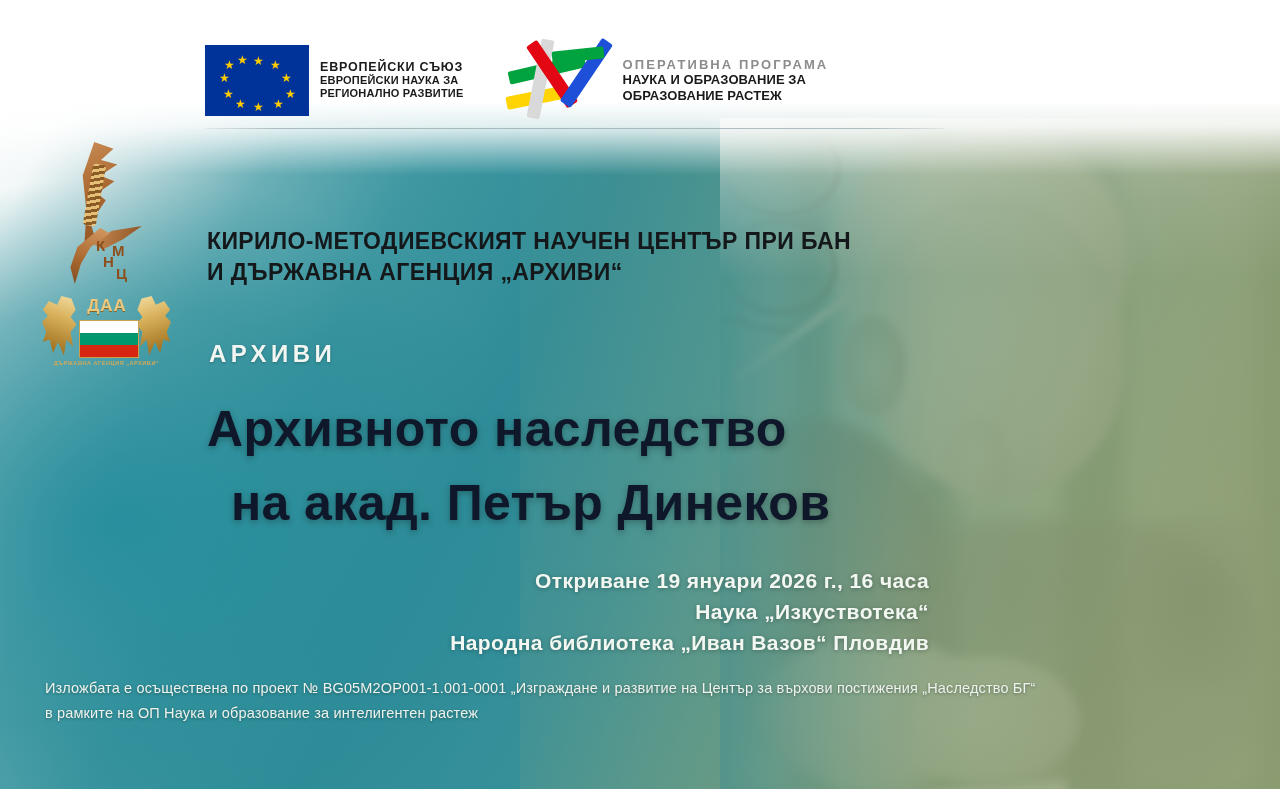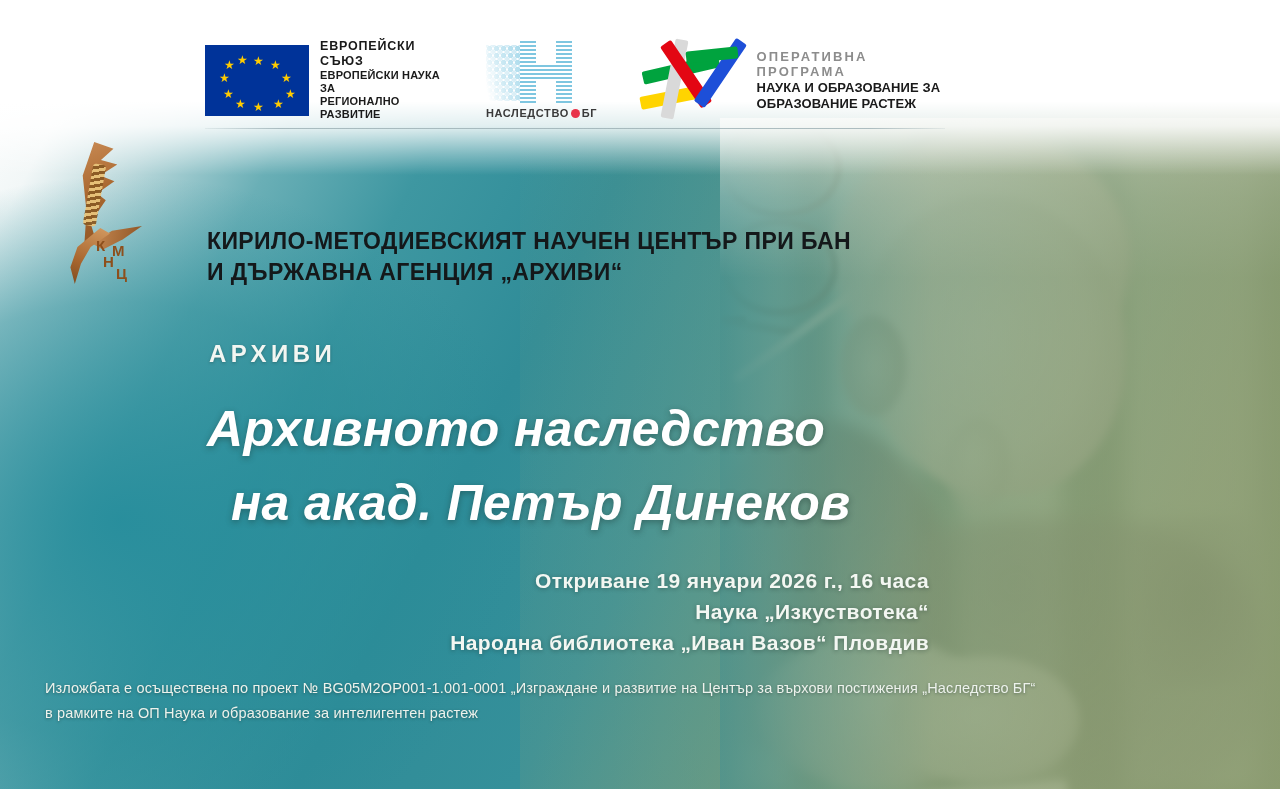--- a/index.html
+++ b/index.html
@@ -285,24 +285,23 @@
     color:#14181a;font-weight:700;font-size:23px;line-height:31px;
     letter-spacing:.4px;
   }
   .kicker{
     position:absolute;left:209px;top:340px;
     color:#f2f6f2;font-weight:700;font-size:24px;letter-spacing:4.5px;
     text-shadow:0 1px 3px rgba(30,50,45,.35);
   }
   .title{
     position:absolute;left:207px;top:392px;width:800px;
-    color:#ffffff;font-size:50px;line-height:74px;font-weight:700;
+    color:#0f172a;font-size:50px;line-height:74px;font-weight:700;
     letter-spacing:.4px;
     text-shadow:0 2px 6px rgba(25,45,40,.42);
-    font-style:italic;
   }
   .title .t-line{display:block;}
   .title .t-line.indent{margin-left:24px;}
 
   .details{
     position:absolute;left:209px;top:565px;width:720px;
     color:#f3f7f2;font-weight:700;font-size:21px;line-height:31px;
     letter-spacing:.4px;
     text-shadow:0 1px 4px rgba(25,45,40,.4);
     text-align:right;
@@ -363,31 +362,20 @@
         <span class="eu-star" style="left:32px;top:9px;">★</span>
         <span class="eu-star" style="left:46px;top:26px;opacity:0;">★</span>
       </div>
       <div class="eu-text">
         <div class="l1">ЕВРОПЕЙСКИ СЪЮЗ</div>
         <div class="l2">ЕВРОПЕЙСКИ НАУКА ЗА</div>
         <div class="l3">РЕГИОНАЛНО РАЗВИТИЕ</div>
       </div>
     </div>
 
-    <div class="logo-nasledstvo">
-      <div class="nas-mark">
-        <div class="nas-dots"></div>
-        <div class="nas-h"></div>
-      </div>
-      <div class="nas-word">
-        <span>НАСЛЕДСТВО</span>
-        <span class="nas-dot"></span>
-        <span>БГ</span>
-      </div>
-    </div>
 
     <div class="logo-op">
       <div class="op-mark">
         <div class="rib" style="left:4px;top:22px;width:78px;height:13px;background:#00a33e;transform:rotate(-13deg);"></div>
         <div class="rib" style="left:14px;top:46px;width:70px;height:13px;background:#00a33e;transform:rotate(-11deg);opacity:0;"></div>
         <div class="rib" style="left:2px;top:50px;width:62px;height:13px;background:#ffd400;transform:rotate(-11deg);"></div>
         <div class="rib" style="left:30px;top:-2px;width:13px;height:80px;background:#d9d9d9;transform:rotate(11deg);"></div>
         <div class="rib" style="left:22px;top:6px;width:13px;height:74px;background:#e30613;transform:rotate(-34deg);transform-origin:top left;"></div>
         <div class="rib" style="left:96px;top:4px;width:13px;height:76px;background:#1d4fd8;transform:rotate(34deg);transform-origin:top right;"></div>
         <div class="rib" style="left:48px;top:8px;width:52px;height:12px;background:#00a33e;transform:rotate(-6deg);"></div>
@@ -407,20 +395,27 @@
     <div class="quill-feather2"></div>
     <div class="quill-tip"></div>
     <div class="kmnc-letters">
       <span class="kl1">К</span>
       <span class="kl2">М</span>
       <span class="kl3">Н</span>
       <span class="kl4">Ц</span>
     </div>
   </div>
 
+  <div class="emblem-daa">
+    <div class="daa-lion daa-lion-l"></div>
+    <div class="daa-lion daa-lion-r"></div>
+    <div class="daa-word">ДАА</div>
+    <div class="daa-flagbox"></div>
+    <div class="daa-caption">ДЪРЖАВНА АГЕНЦИЯ „АРХИВИ“</div>
+  </div>
 
   <div class="org-line">
     <div>КИРИЛО-МЕТОДИЕВСКИЯТ НАУЧЕН ЦЕНТЪР ПРИ БАН</div>
     <div>И ДЪРЖАВНА АГЕНЦИЯ „АРХИВИ“</div>
   </div>
 
   <div class="kicker">АРХИВИ</div>
 
   <div class="title">
     <span class="t-line">Архивното наследство</span>

